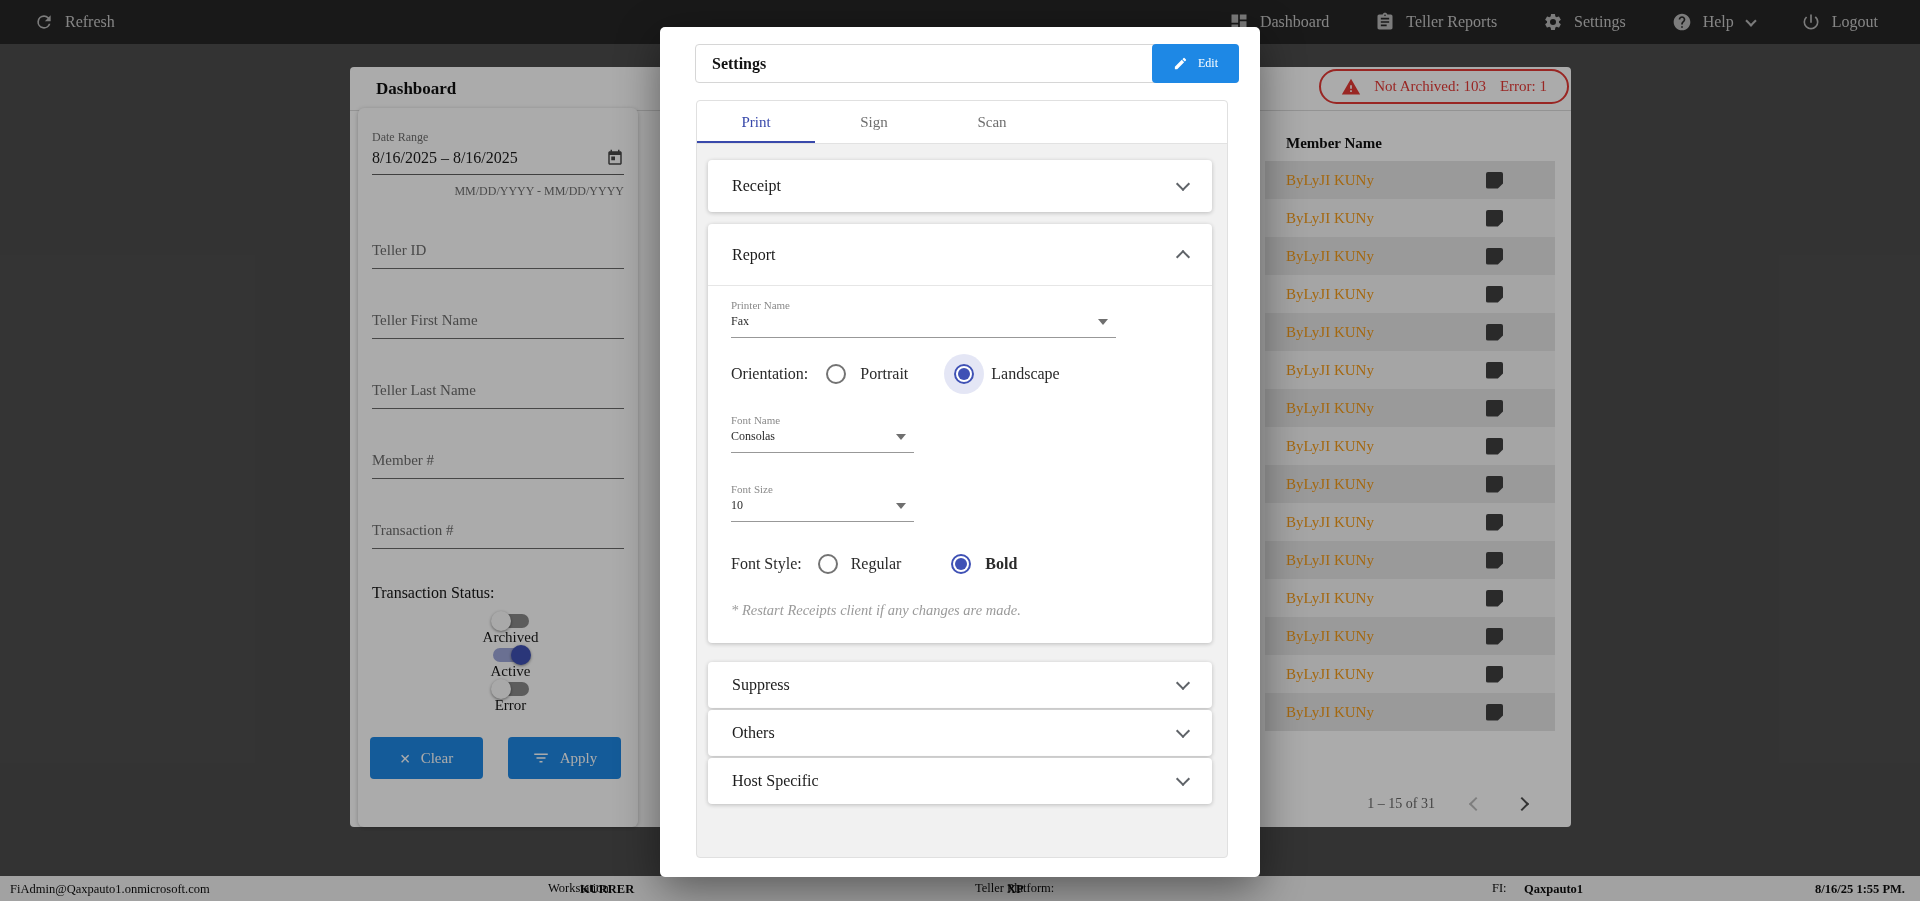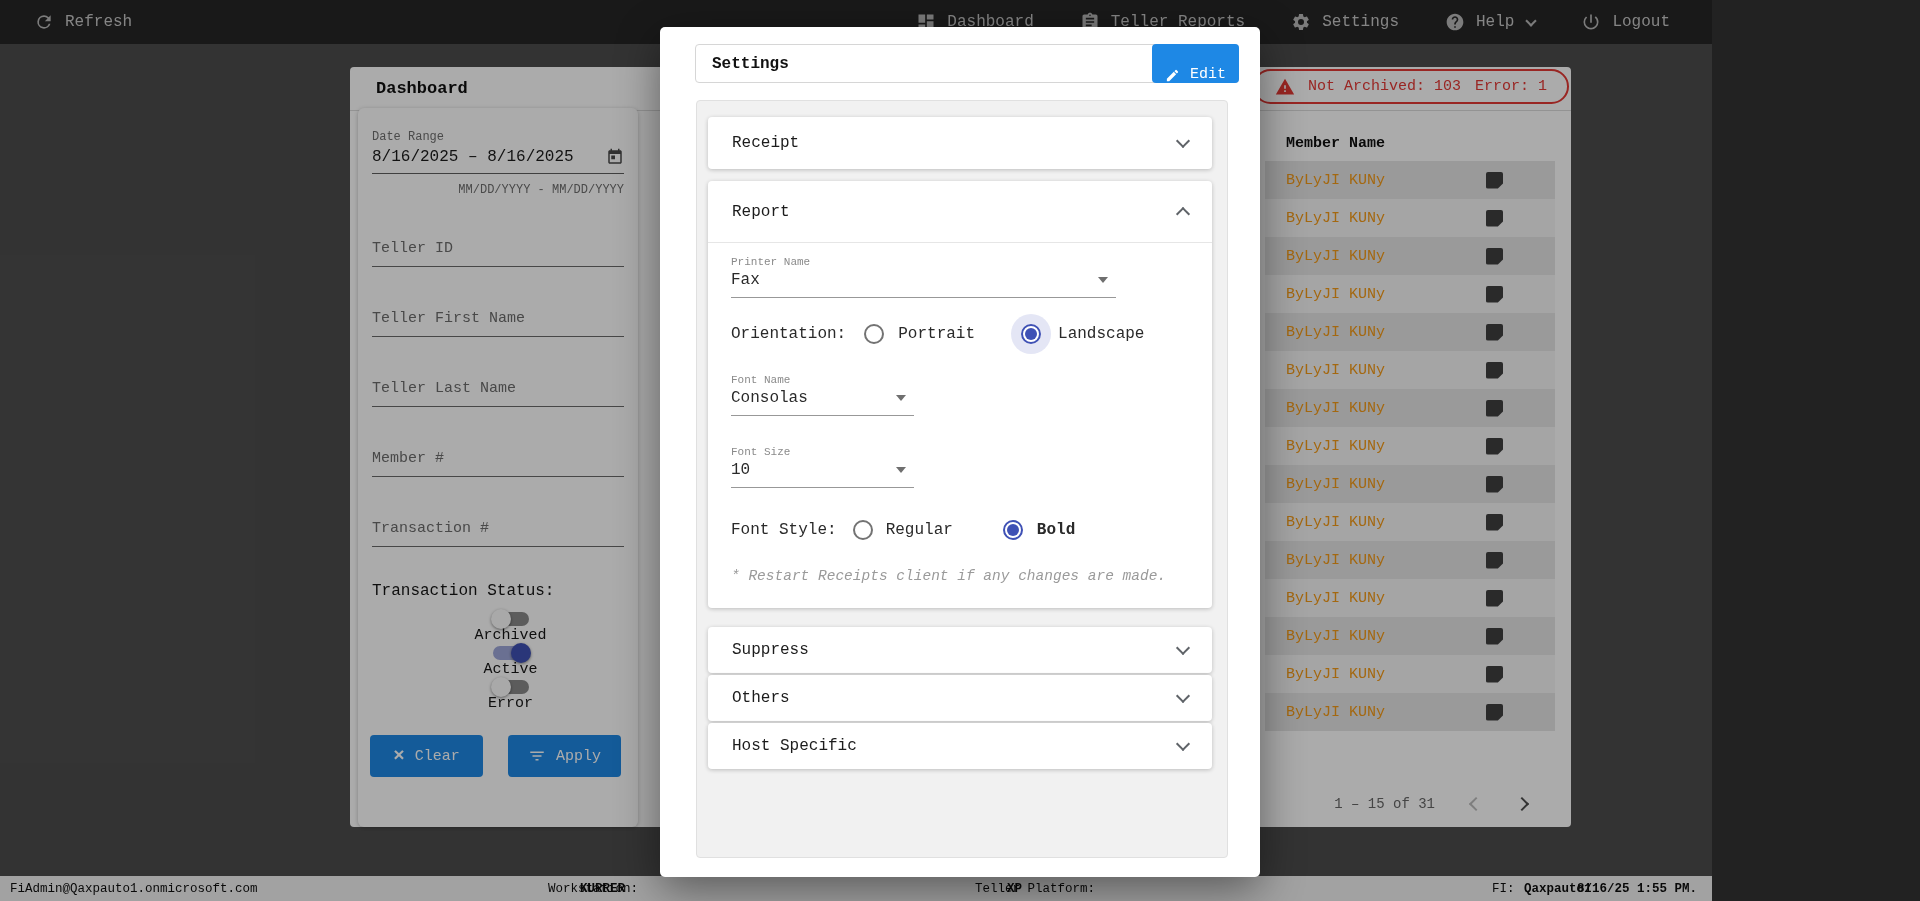--- a/index.html
+++ b/index.html
@@ -1,18 +1,18 @@
 <!DOCTYPE html>
 <html style="--blue: #1e88e5; --indigo: #3f51b5; --red: #e53935; --orange: #f59b18;"><head>
 <meta charset="utf-8">
 <style>
   html,body{margin:0;padding:0;background:#222;}
   *{box-sizing:border-box;}
-  .app{position:relative;width:1712px;height:901px;overflow:hidden;
-       background:#be185d;font-family:Liberation Mono, monospace;}
+  .app{position:relative;width:1920px;height:901px;overflow:hidden;
+       background:#be185d;font-family:Liberation Serif, serif;}
 
   
   .topbar{position:absolute;left:0;top:0;right:0;height:44px;background:#262626;
           display:flex;align-items:center;color:#c6c6c6;z-index:1;}
   .refresh{display:flex;align-items:center;gap:11px;margin-left:34px;font-size:16px;cursor:pointer;}
   .topnav{margin-left:auto;display:flex;align-items:center;gap:46px;margin-right:42px;font-size:16px;}
   .navitem{display:flex;align-items:center;gap:11px;cursor:pointer;}
   .tico{width:20px;height:20px;fill:#b9b9b9;flex:none;}
   .chev-sm{width:8px;height:8px;border-right:2px solid #b9b9b9;border-bottom:2px solid #b9b9b9;
            transform:rotate(45deg);margin:-3px 0 0 2px;}
@@ -72,22 +72,22 @@
   .pg-next{transform:rotate(-45deg);color:#4c4c4c;}
 
   
   .overlay{position:absolute;inset:0;background:rgba(0,0,0,.33);z-index:5;}
   .modal{position:absolute;left:660px;top:27px;width:600px;height:850px;background:#fff;
          border-radius:5px;z-index:10;box-shadow:0 12px 44px rgba(0,0,0,.45);}
   .mhead{position:absolute;left:35px;top:17px;width:544px;height:39px;border:1px solid #d6d6d6;
          border-radius:4px;display:flex;align-items:center;}
   .mtitle{padding-left:16px;font-weight:bold;font-size:16px;color:#111;}
   .editbtn{margin:-1px -1px -1px auto;height:39px;width:87px;background:var(--blue);color:#fff;
-           border-radius:4px;display:flex;align-items:flex-end;justify-content:center;gap:10px;
-           font-size:15px;cursor:pointer;}
+           border-radius:4px;display:flex;align-items:center;justify-content:center;gap:10px;
+           font-size:12px;cursor:pointer;}
   .editbtn svg{width:15px;height:15px;fill:#fff;}
 
   .tabgroup{position:absolute;left:36px;top:73px;width:532px;height:758px;
             border:1px solid #e0e0e0;border-radius:4px;background:#f1f1f1;}
   .tabs{display:flex;height:43px;background:#fff;border-bottom:1px solid #e2e2e2;
         border-radius:4px 4px 0 0;}
   .tab{width:118px;display:flex;align-items:center;justify-content:center;font-size:15px;
        color:#6e6e6e;position:relative;cursor:pointer;}
   .tab.active{color:#3949ab;}
   .tab.active::after{content:"";position:absolute;left:0;right:0;bottom:0;height:2px;background:#3949ab;}
@@ -102,21 +102,21 @@
   .chev.up{transform:rotate(-135deg);margin-top:5px;}
   .acc.receipt{margin-bottom:12px;}
   .acc.report{margin-bottom:19px;}
   .acc.small{margin-bottom:2px;}
   .report .acc-head{height:62px;border-bottom:1px solid #e6e6e6;}
   .rbody{padding:13px 23px 24px 23px;}
   .sel{margin-bottom:22px;}
   .sel-label{font-size:11px;color:#8a8a8a;}
   .sel-line{display:flex;align-items:center;justify-content:space-between;
             border-bottom:1px solid #989898;padding:3px 8px 8px 0;cursor:pointer;}
-  .sel-line .v{font-size:16px;color:#2a2a2a;}
+  .sel-line .v{font-size:12px;color:#2a2a2a;}
   .dd{width:0;height:0;border-left:5px solid transparent;border-right:5px solid transparent;
       border-top:6px solid #6f6f6f;}
   .w-wide{width:385px;}
   .w-nar{width:183px;}
   .radio-row{display:flex;align-items:center;margin:24px 0 30px 0;font-size:16px;color:#2a2a2a;}
   .radio{width:20px;height:20px;border:2px solid #737373;border-radius:50%;position:relative;flex:none;}
   .radio.sel2{border-color:var(--indigo);}
   .radio.sel2::after{content:"";position:absolute;inset:2px;border-radius:50%;background:var(--indigo);}
   .radio.halo{box-shadow:0 0 0 10px rgba(63,81,181,.14);}
   .note{font-style:italic;color:#9a9a9a;font-size:14.5px;margin-top:28px;}
@@ -324,20 +324,25 @@
       <span class="mtitle">Settings</span>
       <div class="editbtn">
         <svg viewBox="0 0 24 24">
             <path d="M3 17.25V21h3.75L17.81 9.94l-3.75-3.75L3 17.25zM20.71 7.04c.39-.39.39-1.02 0-1.41l-2.34-2.34a.996.996 0 0 0-1.41 0l-1.83 1.83 3.75 3.75 1.83-1.83z"></path>
           </svg>
         <span>Edit</span>
       </div>
     </div>
 
     <div class="tabgroup">
+      <div class="tabs">
+        <div class="tab active">Print</div>
+        <div class="tab">Sign</div>
+        <div class="tab">Scan</div>
+      </div>
 
       <div class="accwrap">
         <div class="acc receipt">
           <div class="acc-head">
             <span>Receipt</span>
             <span class="chev"></span>
           </div>
         </div>
 
         <div class="acc report">

